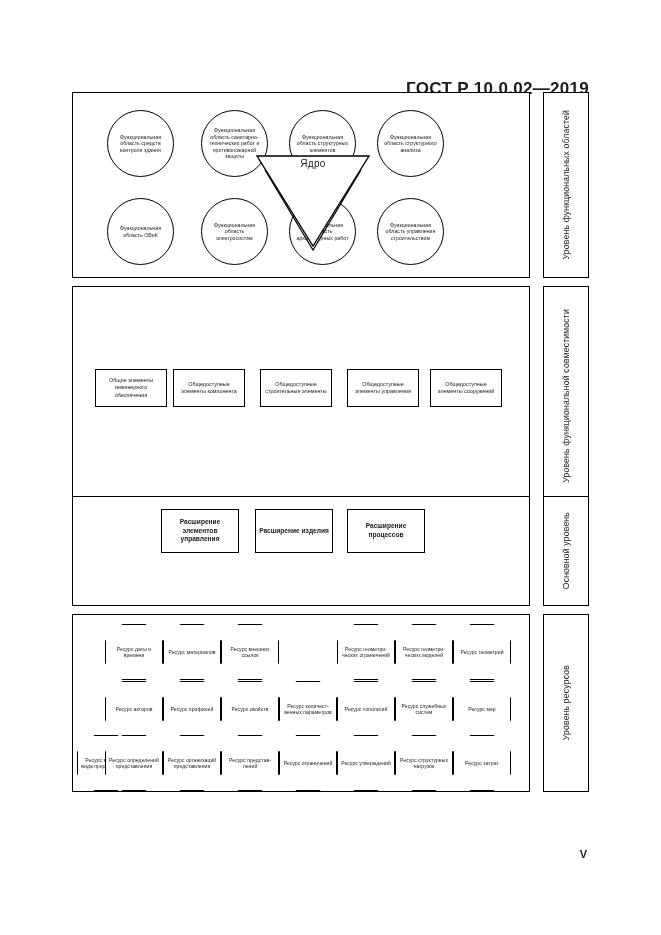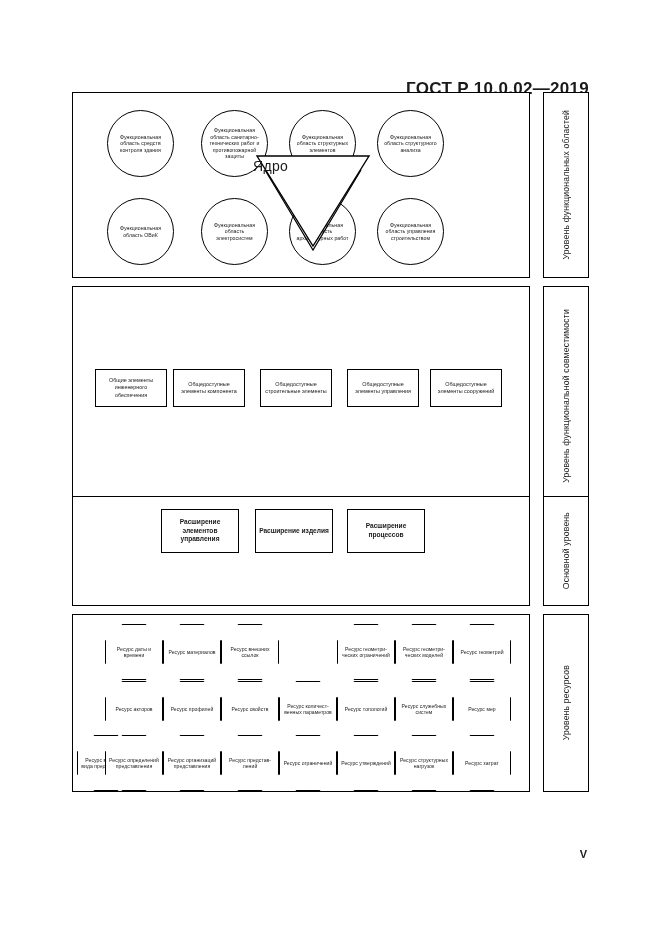--- a/index.html
+++ b/index.html
@@ -72,22 +72,22 @@
     border:1.3px solid #000;background:#fff;
     display:flex;align-items:center;justify-content:center;text-align:center;
     font-size:6.6px;line-height:1.32;padding:2px;box-sizing:border-box;
     font-weight:600;
   }
   .e-x1{left:88px;} .e-x2{left:182px;} .e-x3{left:274px;}
 
   .core-wrap{position:absolute;left:181px;top:62px;width:120px;height:82px;}
   .core-wrap svg{display:block;overflow:visible;}
   .core-label{
-    position:absolute;left:0;top:4px;width:120px;
-    font-size:14px;letter-spacing:.3px;
+    position:absolute;left:0;top:4px;width:120px;text-align:center;
+    font-size:10px;letter-spacing:.3px;
   }
 
   
   .oct{
     position:absolute;width:58px;height:56px;
     background:#fff;border:1.3px solid #000;
     clip-path:polygon(30% 0,70% 0,100% 30%,100% 70%,70% 100%,30% 100%,0 70%,0 30%);
     display:flex;align-items:center;justify-content:center;text-align:center;
     font-size:5.1px;line-height:1.26;padding:3px;box-sizing:border-box;
     letter-spacing:.05px;

